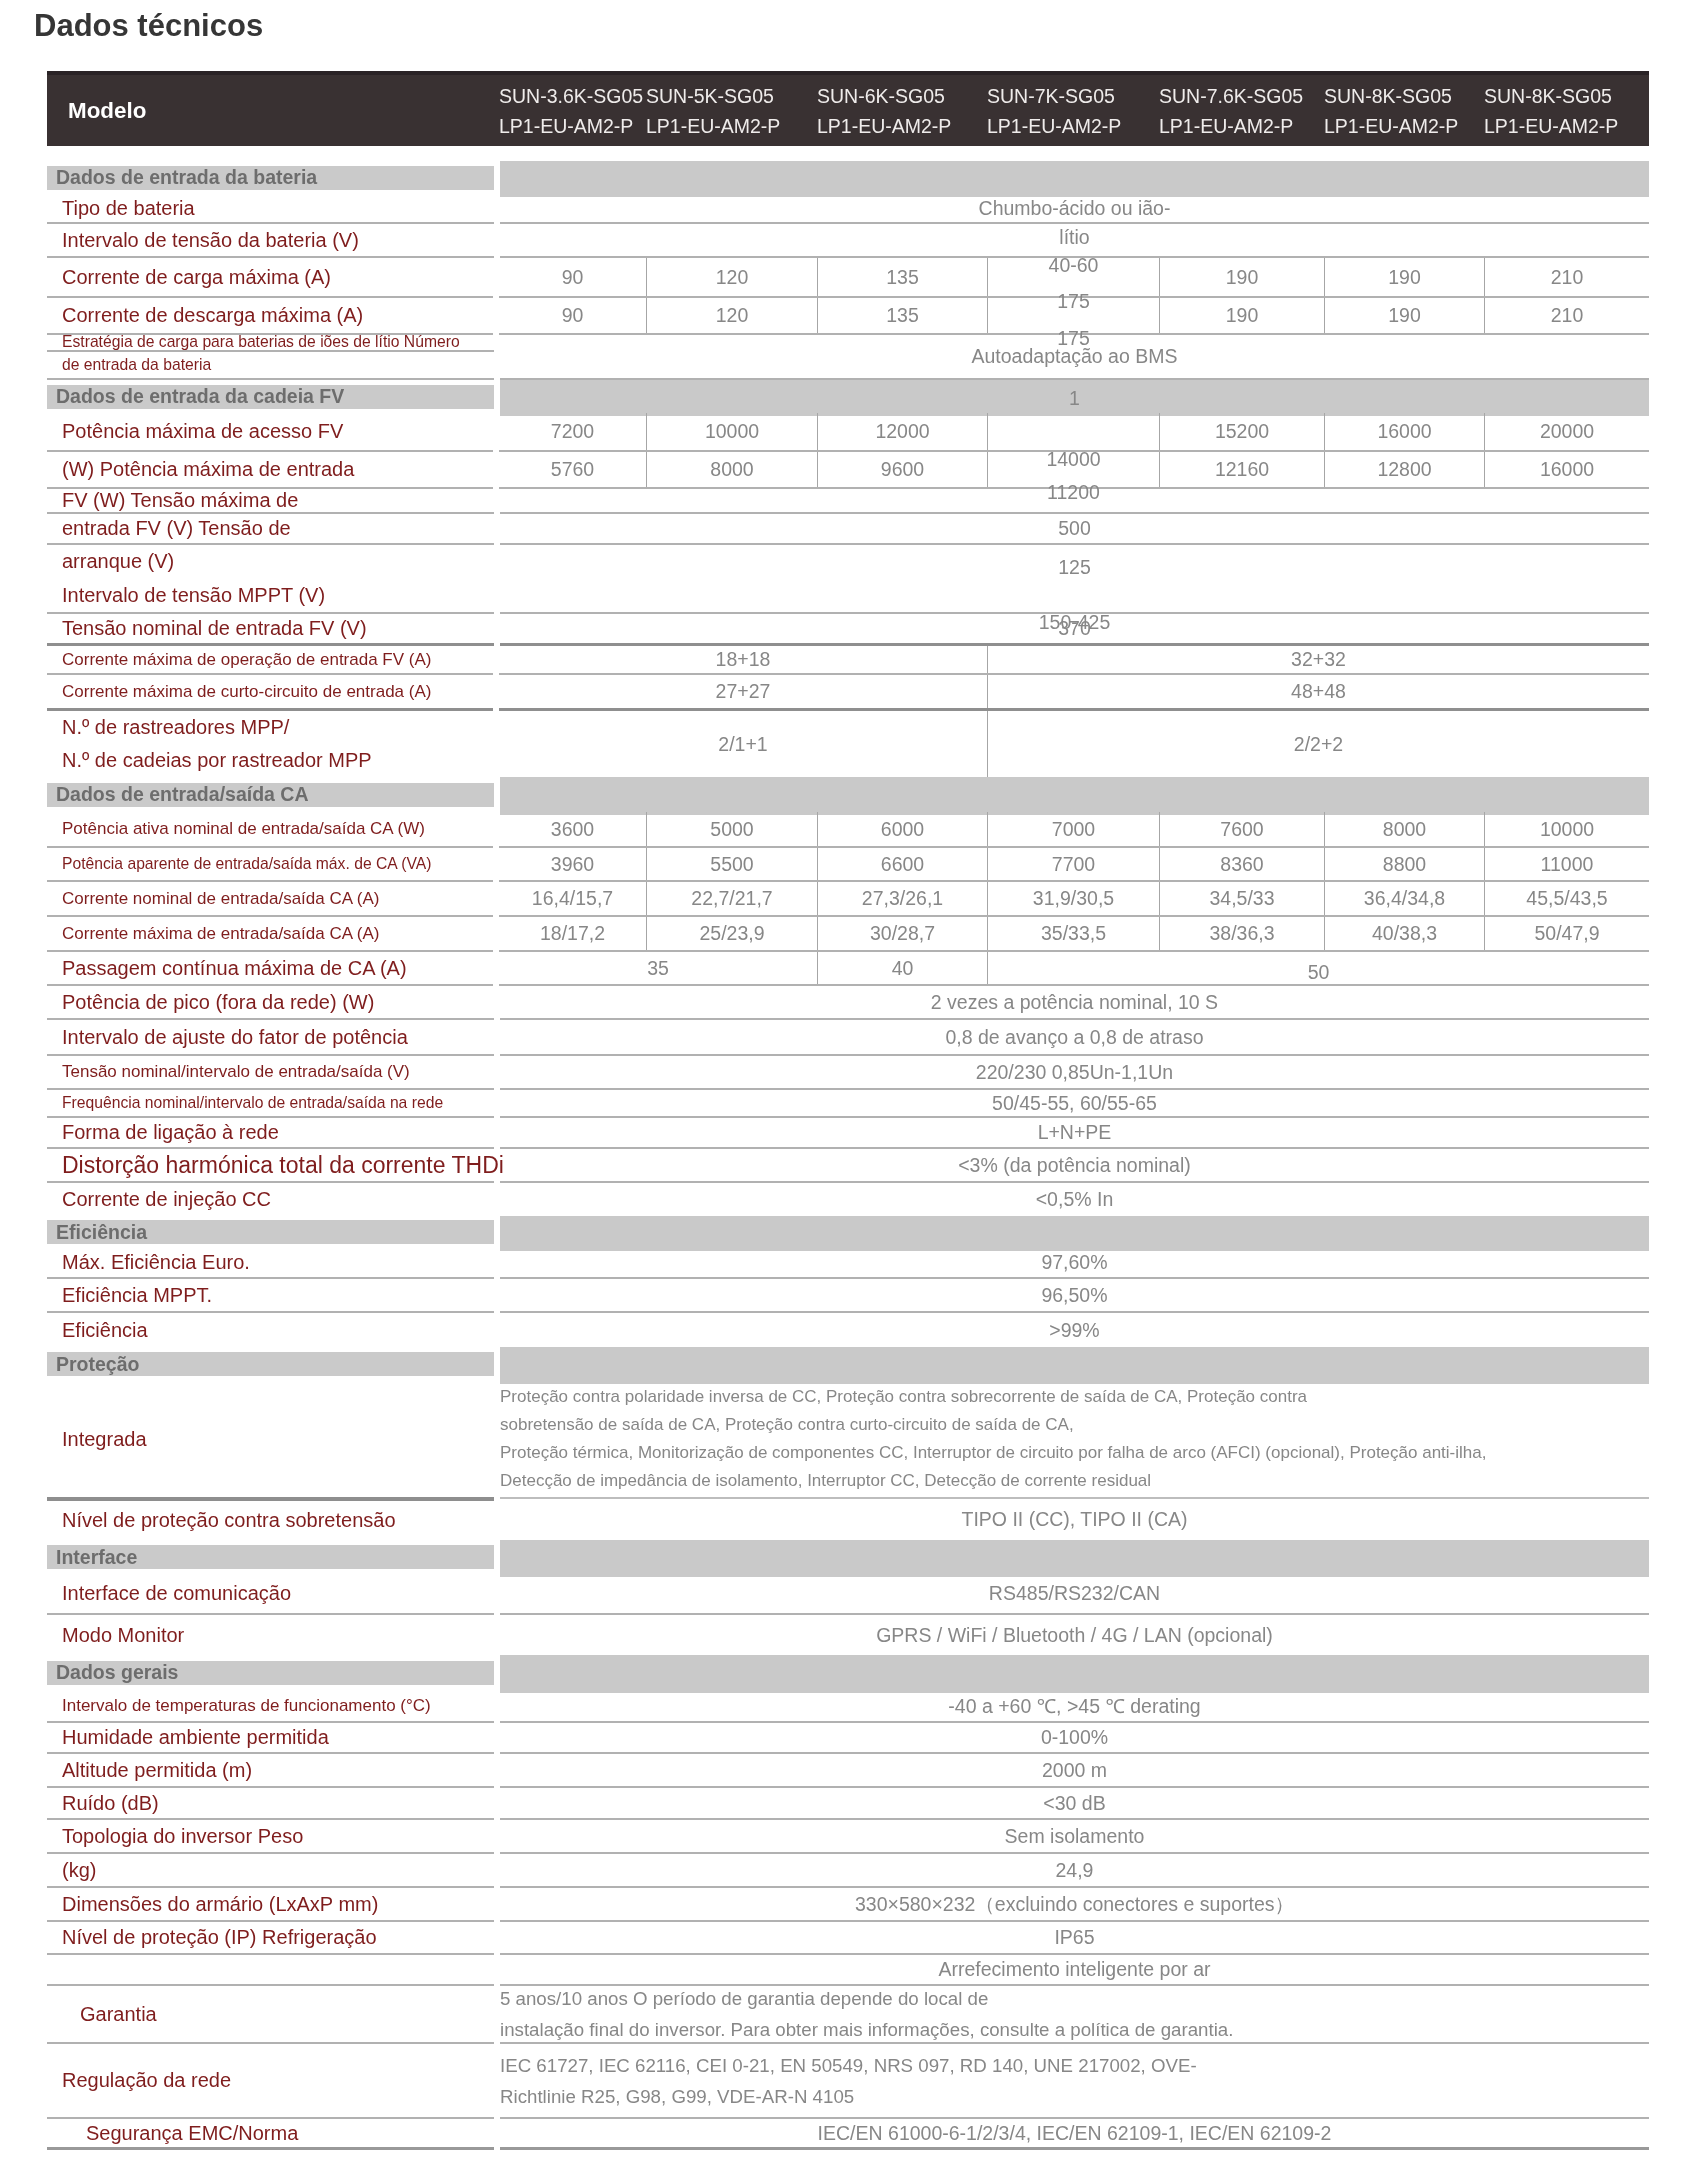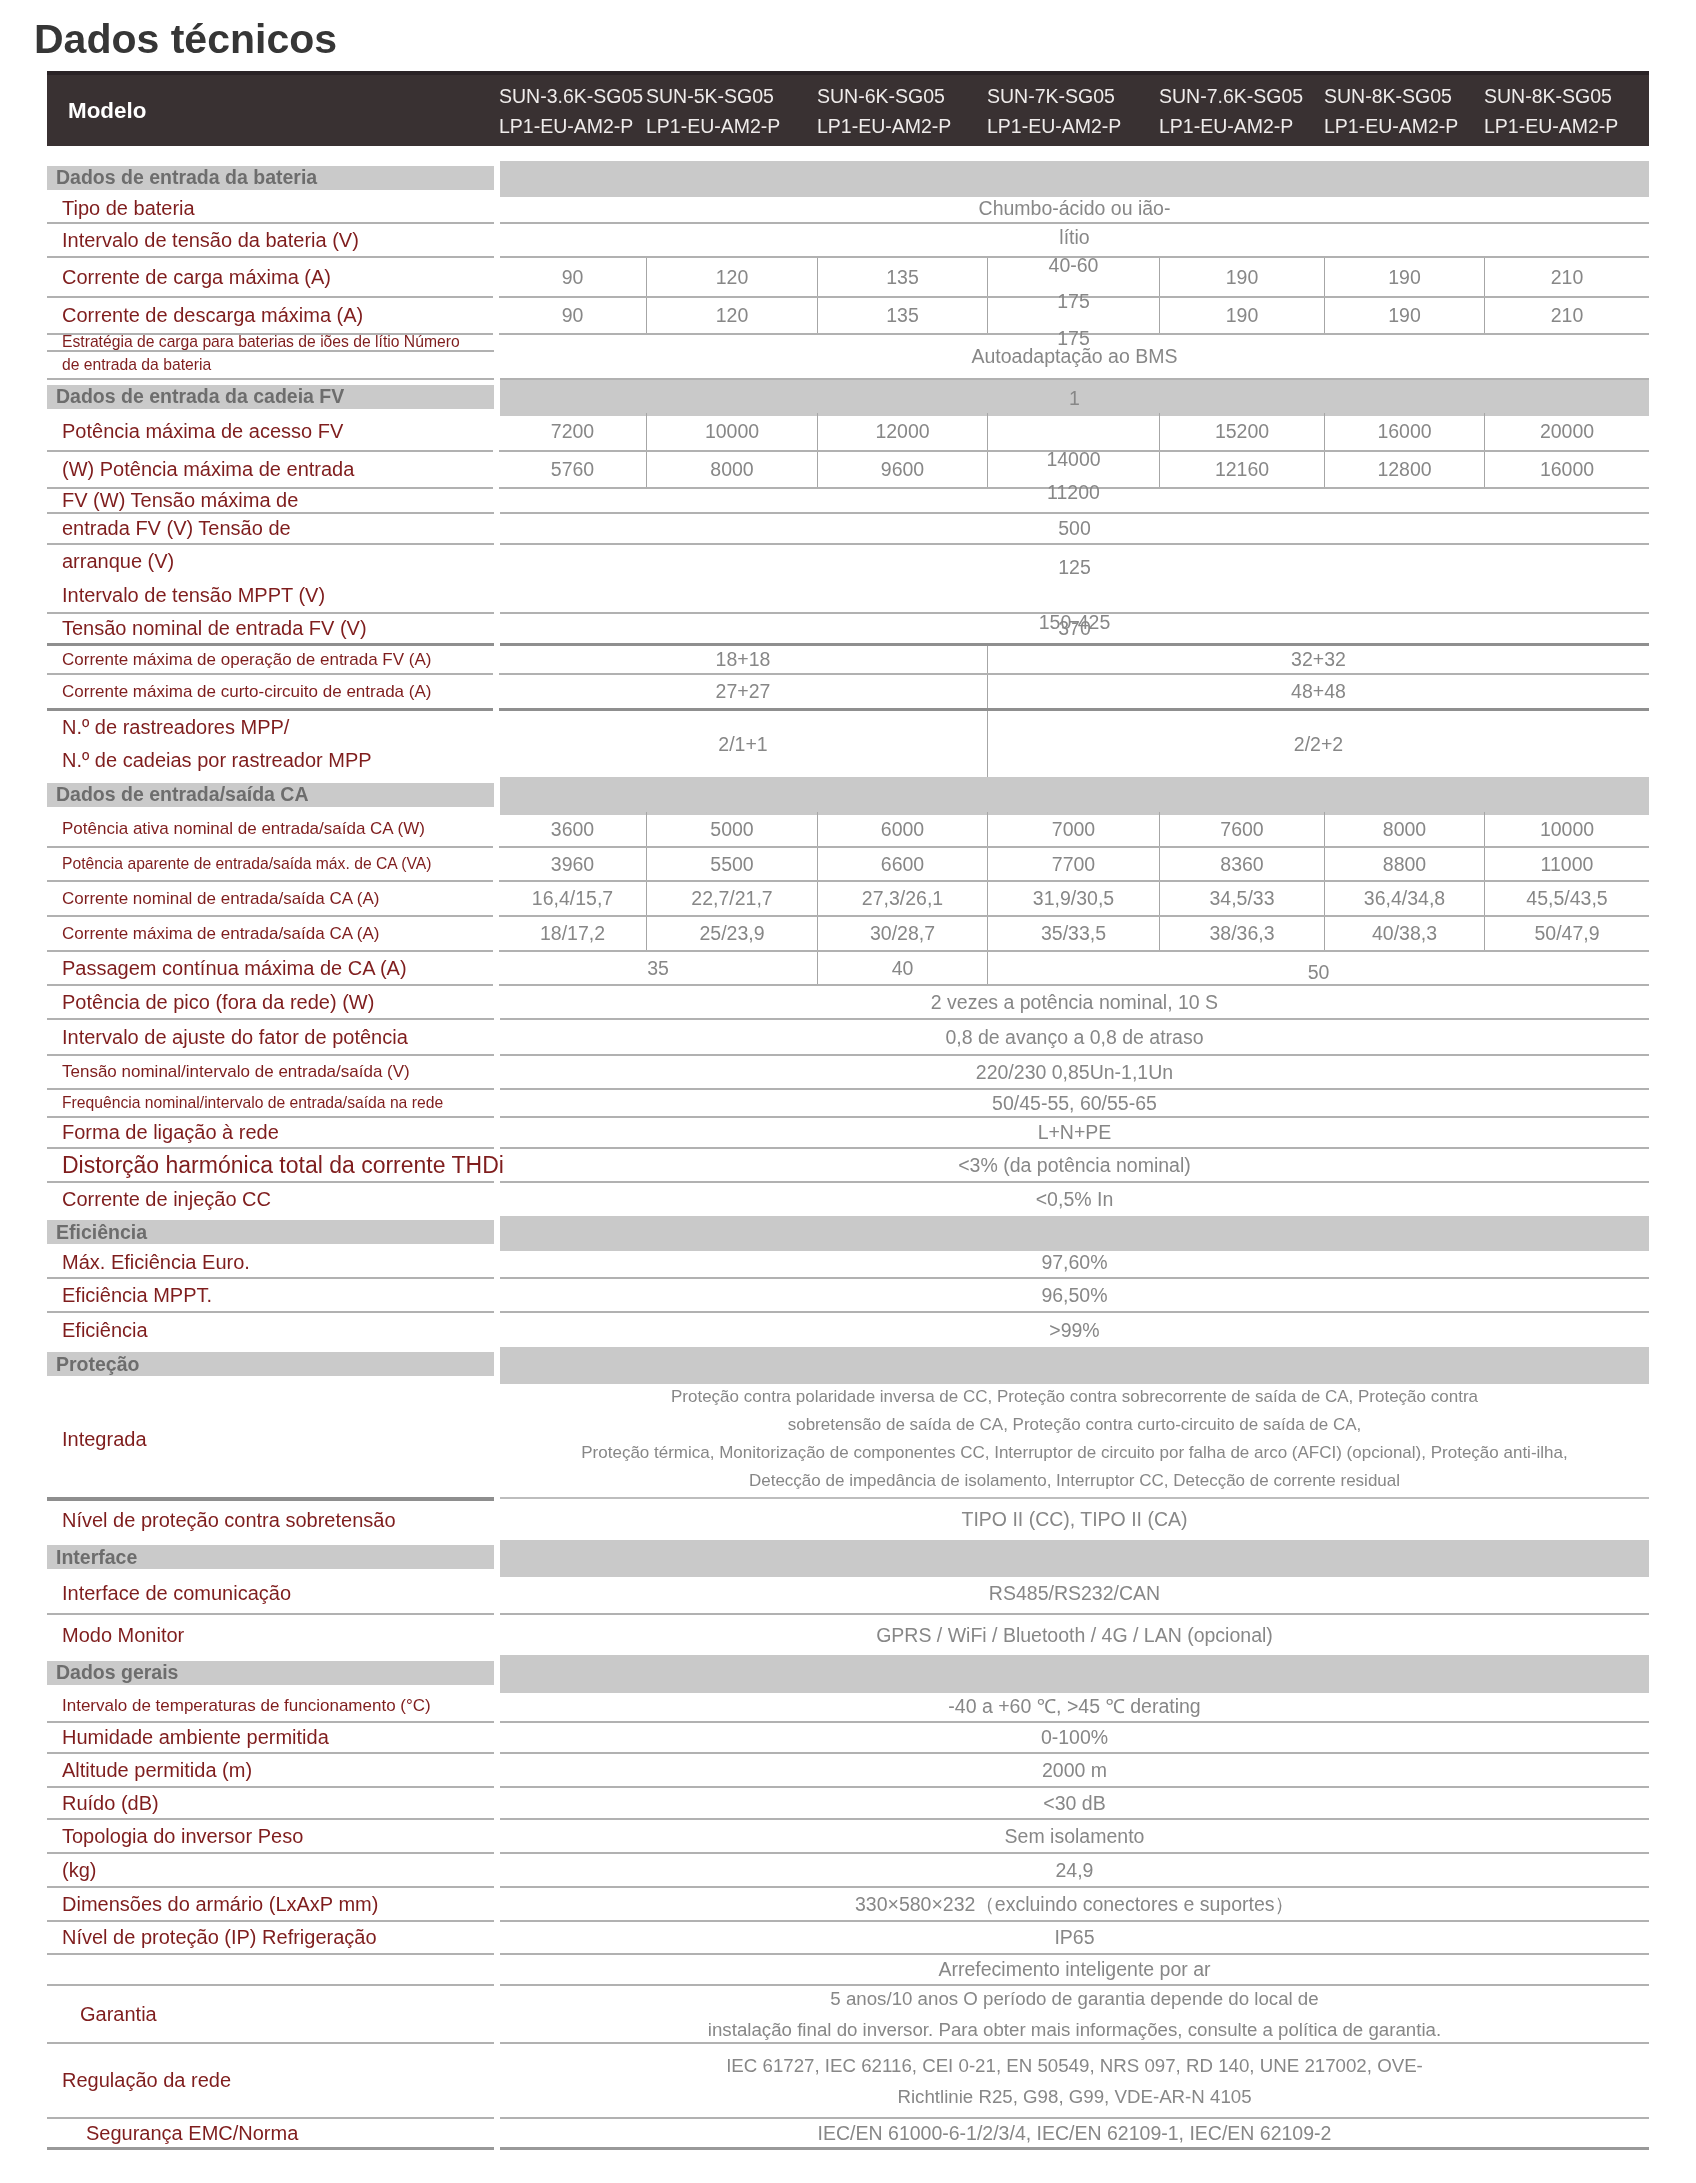--- a/index.html
+++ b/index.html
@@ -1,18 +1,18 @@
 <!DOCTYPE html>
 <html style="font-size:12px"><head>
 <meta charset="utf-8">
 <style>
   html,body{margin:0;padding:0;background:#ffffff;}
   .page{position:relative;width:1696px;height:2183px;background:#ffffff;
         font-family:"Liberation Sans", sans-serif;overflow:hidden;}
-  .title{position:absolute;left:34px;top:16px;font-size:41px;font-weight:bold;color:#363636;}
+  .title{position:absolute;left:34px;top:8px;font-size:31px;font-weight:bold;color:#363636;}
   .table{position:absolute;left:47px;top:71px;width:1602px;}
   
   .thead{display:flex;height:75px;background:#393132;border-top:4.5px solid #2a2326;box-sizing:border-box;color:#efeceb;}
   .modelo{width:453px;display:flex;align-items:center;padding-left:21px;box-sizing:border-box;
           font-size:22.4px;font-weight:bold;color:#ffffff;}
   .mcols{flex:1;display:flex;}
   .mcol{display:flex;flex-direction:column;justify-content:center;align-items:flex-start;
         font-size:19.5px;line-height:30px;text-align:center;white-space:nowrap;overflow:visible;}
   .hgap{height:15px;}
   
@@ -25,21 +25,21 @@
   .row.thick-bottom .lcell,.row.thick-bottom .vcell{border-bottom:3.7px solid #8f8f8f;}
   .row.thick-top .lcell{border-top:4.5px solid #8e8e8e;}
   .row.thick-top .vcell{border-top:2.2px solid #bdbdbd;}
   .row.last-border .lcell,.row.last-border .vcell{border-bottom:3px solid #999999;}
   .lbl{color:#7f1d1d;font-size:20px;padding-left:15px;white-space:nowrap;}
   .lbl.md{font-size:17px;}
   .lbl.sm{font-size:15.7px;}
   .lbl.lg{font-size:23px;}
   .val{color:#878787;font-size:19.5px;text-align:center;white-space:nowrap;}
   .vtop{align-self:flex-start;padding-top:1.5px;width:100%;}
-  .vlines{width:100%;text-align:center;color:#878787;}
+  .vlines{width:100%;text-align:left;color:#878787;}
   .vlines div{white-space:nowrap;}
   
   .cell,.seg{height:100%;display:flex;align-items:center;justify-content:center;position:relative;box-sizing:border-box;}
   .cell+.cell,.seg+.seg{border-left:1.5px solid #a6a6a6;}
   .off-top{position:absolute;top:-4.5px;left:0;right:0;text-align:center;z-index:2;}
   .off-bot{position:absolute;bottom:-16.5px;left:0;right:0;text-align:center;z-index:2;}
   
   .half{height:50%;display:flex;align-items:center;}
   .vhalf{height:50%;display:flex;align-items:center;justify-content:center;width:100%;margin-top:32px;}
   .stackcol{flex-direction:column;justify-content:center;align-items:stretch;}

